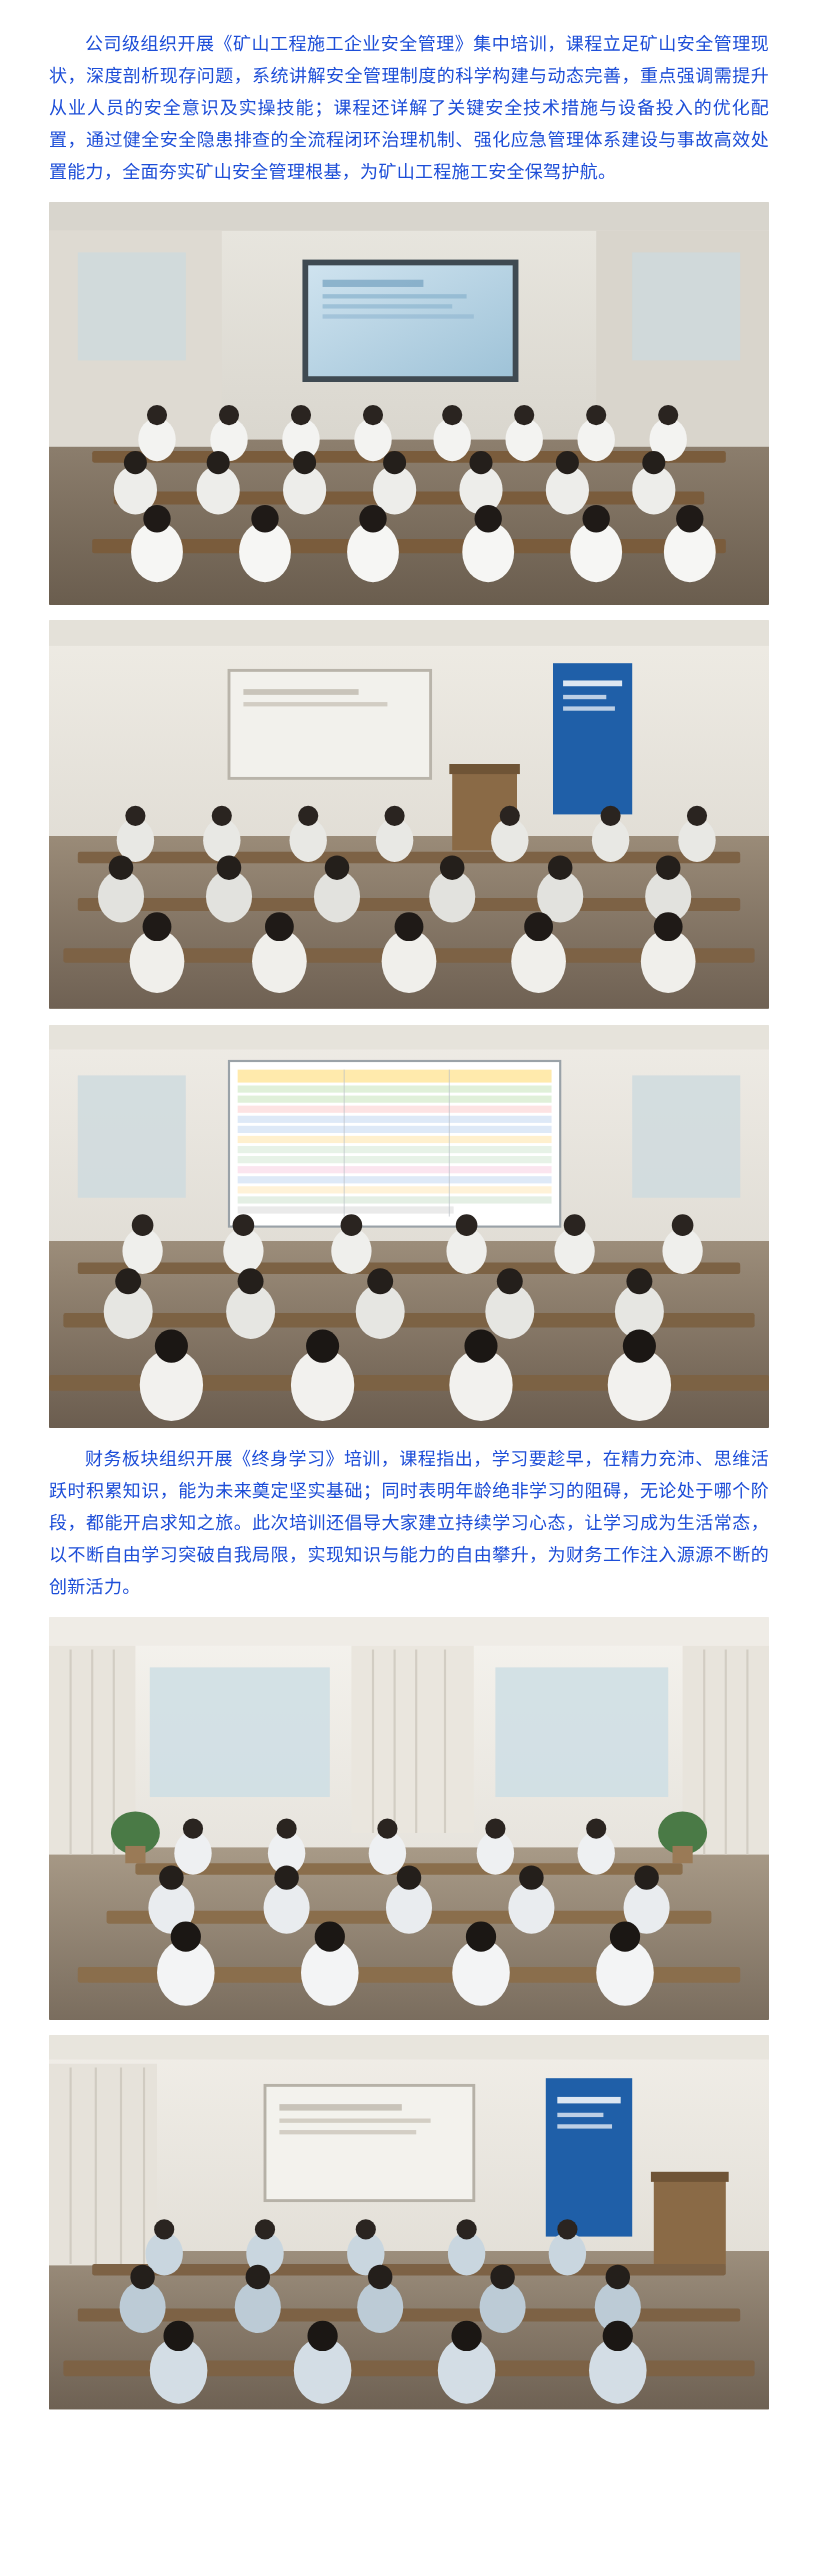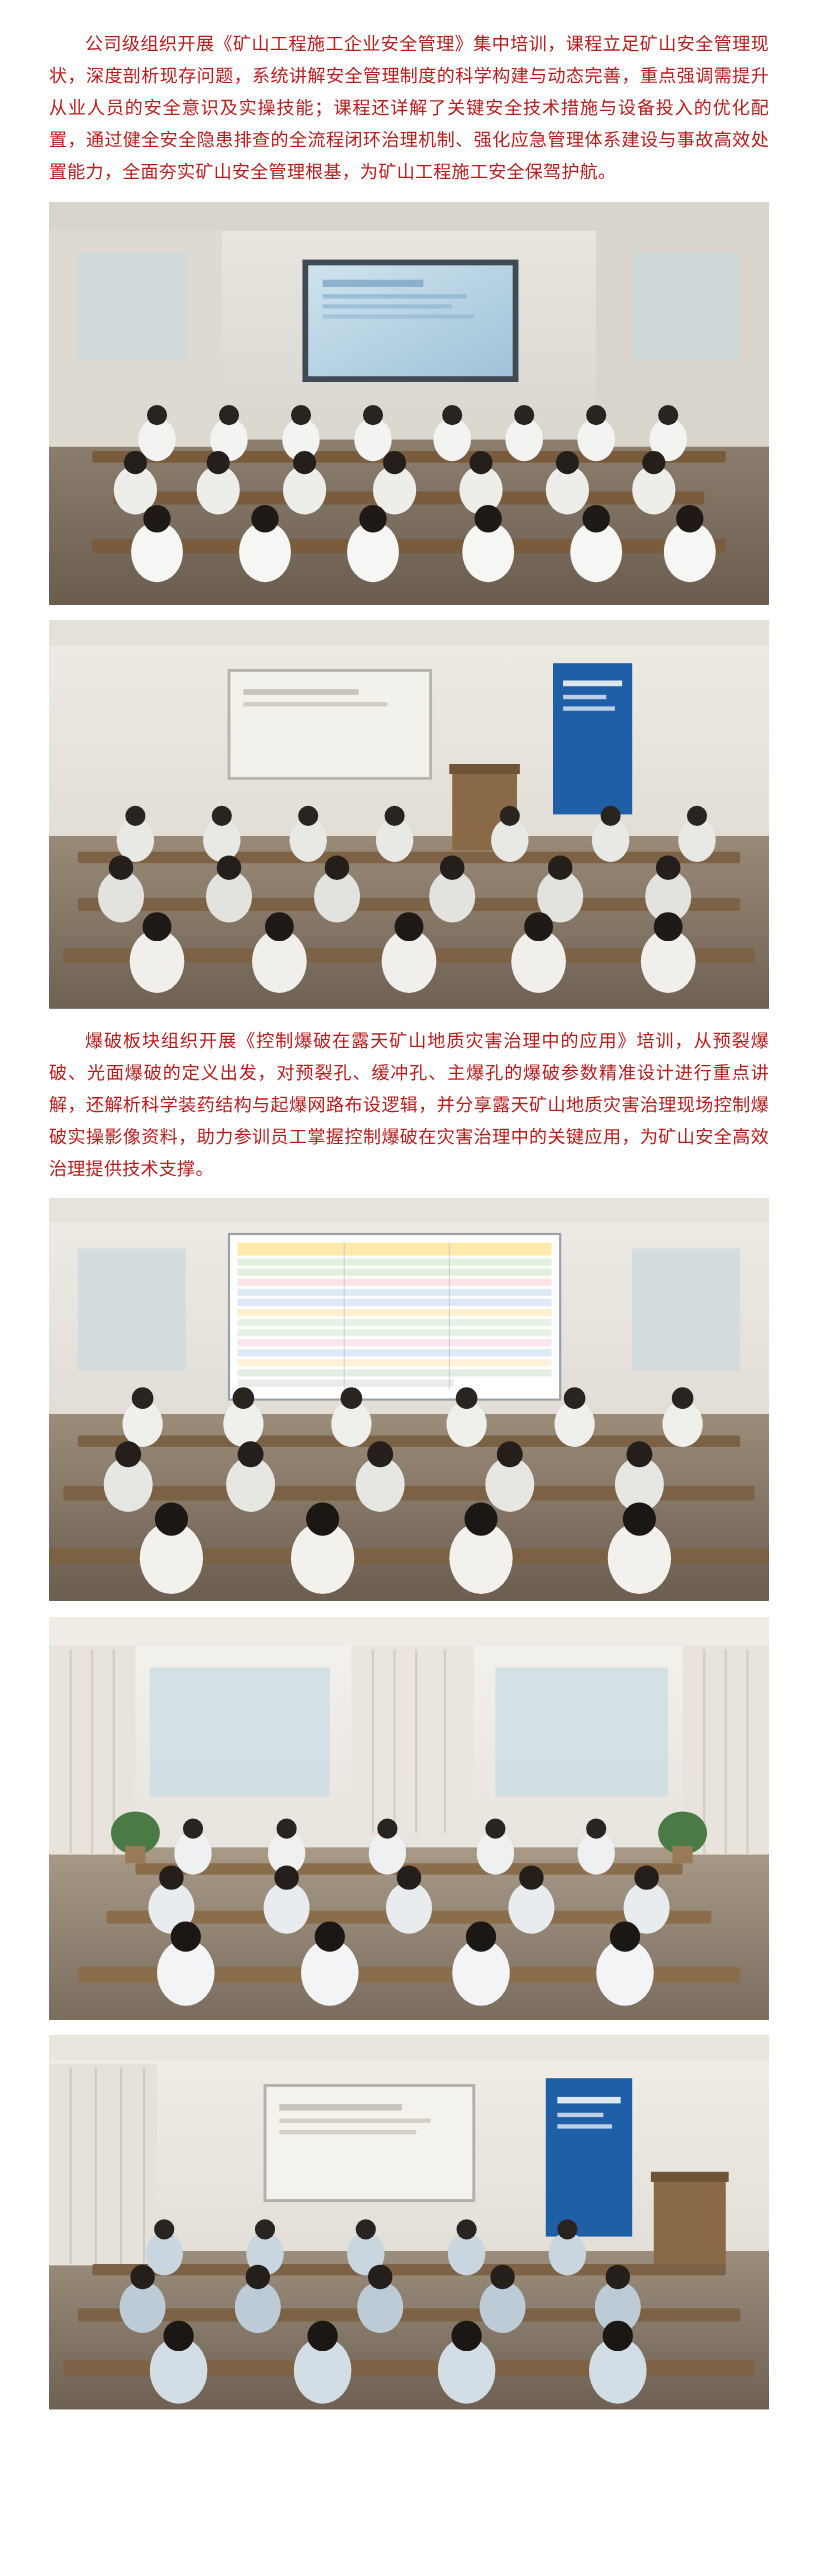--- a/index.html
+++ b/index.html
@@ -14,21 +14,21 @@
   .page {
     width: 818px;
     min-height: 3170px;
     background: #ffffff;
     box-sizing: border-box;
     padding: 28px 49px 31px 49px;
   }
   .para {
     font-size: 18px;
     line-height: 1.78;
-    color: #b91c1c;
+    color: #1d4ed8;
     text-align: justify;
     text-indent: 2em;
     letter-spacing: 0.3px;
     margin: 0 0 13.4px 0;
     word-break: break-all;
   }
   .figure {
     margin: 0 0 15.5px 0;
     width: 100%;
     display: block;
@@ -240,21 +240,20 @@
                 <circle cx="680" cy="426" r="20"></circle>
               <circle cx="860" cy="426" r="20"></circle>
             </g>
           </g>
         </svg>
       </div>
     </div>
   </div>
 
   <div class="section">
-    <p class="para">爆破板块组织开展《控制爆破在露天矿山地质灾害治理中的应用》培训，从预裂爆破、光面爆破的定义出发，对预裂孔、缓冲孔、主爆孔的爆破参数精准设计进行重点讲解，还解析科学装药结构与起爆网路布设逻辑，并分享露天矿山地质灾害治理现场控制爆破实操影像资料，助力参训员工掌握控制爆破在灾害治理中的关键应用，为矿山安全高效治理提供技术支撑。</p>
     <div class="figure">
       <div class="photo">
         <svg viewBox="0 0 1000 560" preserveAspectRatio="none" role="img" aria-label="training photo 3">
           <defs>
             <linearGradient id="wall3" x1="0" y1="0" x2="0" y2="1">
               <stop offset="0%" stop-color="#efece6"></stop>
               <stop offset="100%" stop-color="#d5d1c8"></stop>
             </linearGradient>
             <linearGradient id="floor3" x1="0" y1="0" x2="0" y2="1">
               <stop offset="0%" stop-color="#9c8d7a"></stop>
@@ -339,20 +338,21 @@
               <circle cx="600" cy="446" r="23"></circle>
                 <circle cx="820" cy="446" r="23"></circle>
             </g>
           </g>
         </svg>
       </div>
     </div>
   </div>
 
   <div class="section">
+    <p class="para">财务板块组织开展《终身学习》培训，课程指出，学习要趁早，在精力充沛、思维活跃时积累知识，能为未来奠定坚实基础；同时表明年龄绝非学习的阻碍，无论处于哪个阶段，都能开启求知之旅。此次培训还倡导大家建立持续学习心态，让学习成为生活常态，以不断自由学习突破自我局限，实现知识与能力的自由攀升，为财务工作注入源源不断的创新活力。</p>
     <div class="figure">
       <div class="photo">
         <svg viewBox="0 0 1000 560" preserveAspectRatio="none" role="img" aria-label="training photo 4">
           <defs>
             <linearGradient id="wall4" x1="0" y1="0" x2="0" y2="1">
               <stop offset="0%" stop-color="#f5f3ee"></stop>
               <stop offset="100%" stop-color="#ddd9d1"></stop>
             </linearGradient>
             <linearGradient id="floor4" x1="0" y1="0" x2="0" y2="1">
               <stop offset="0%" stop-color="#b0a characterization"></stop>

